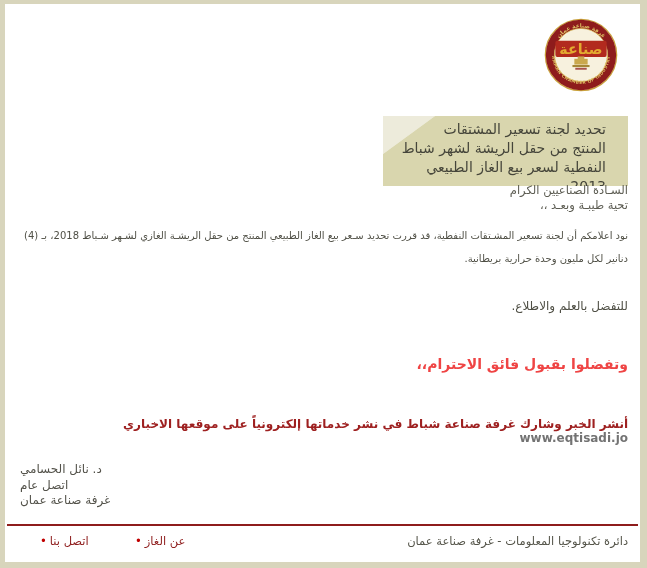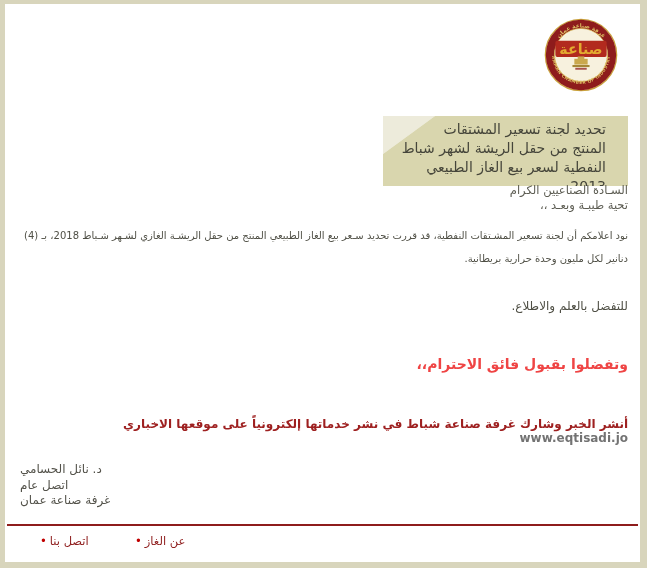--- a/index.html
+++ b/index.html
@@ -145,14 +145,15 @@
   </div>
 
   <div class="redline"></div>
 
   <div class="footer-link fl-contact">
     <span class="bullet">•</span><span>اتصل بنا</span>
   </div>
   <div class="footer-link fl-about">
     <span class="bullet">•</span><span>عن الغاز</span>
   </div>
+  <div class="footer-dept">دائرة تكنولوجيا المعلومات - غرفة صناعة عمان</div>
 
 </div>
 
 </body></html>

